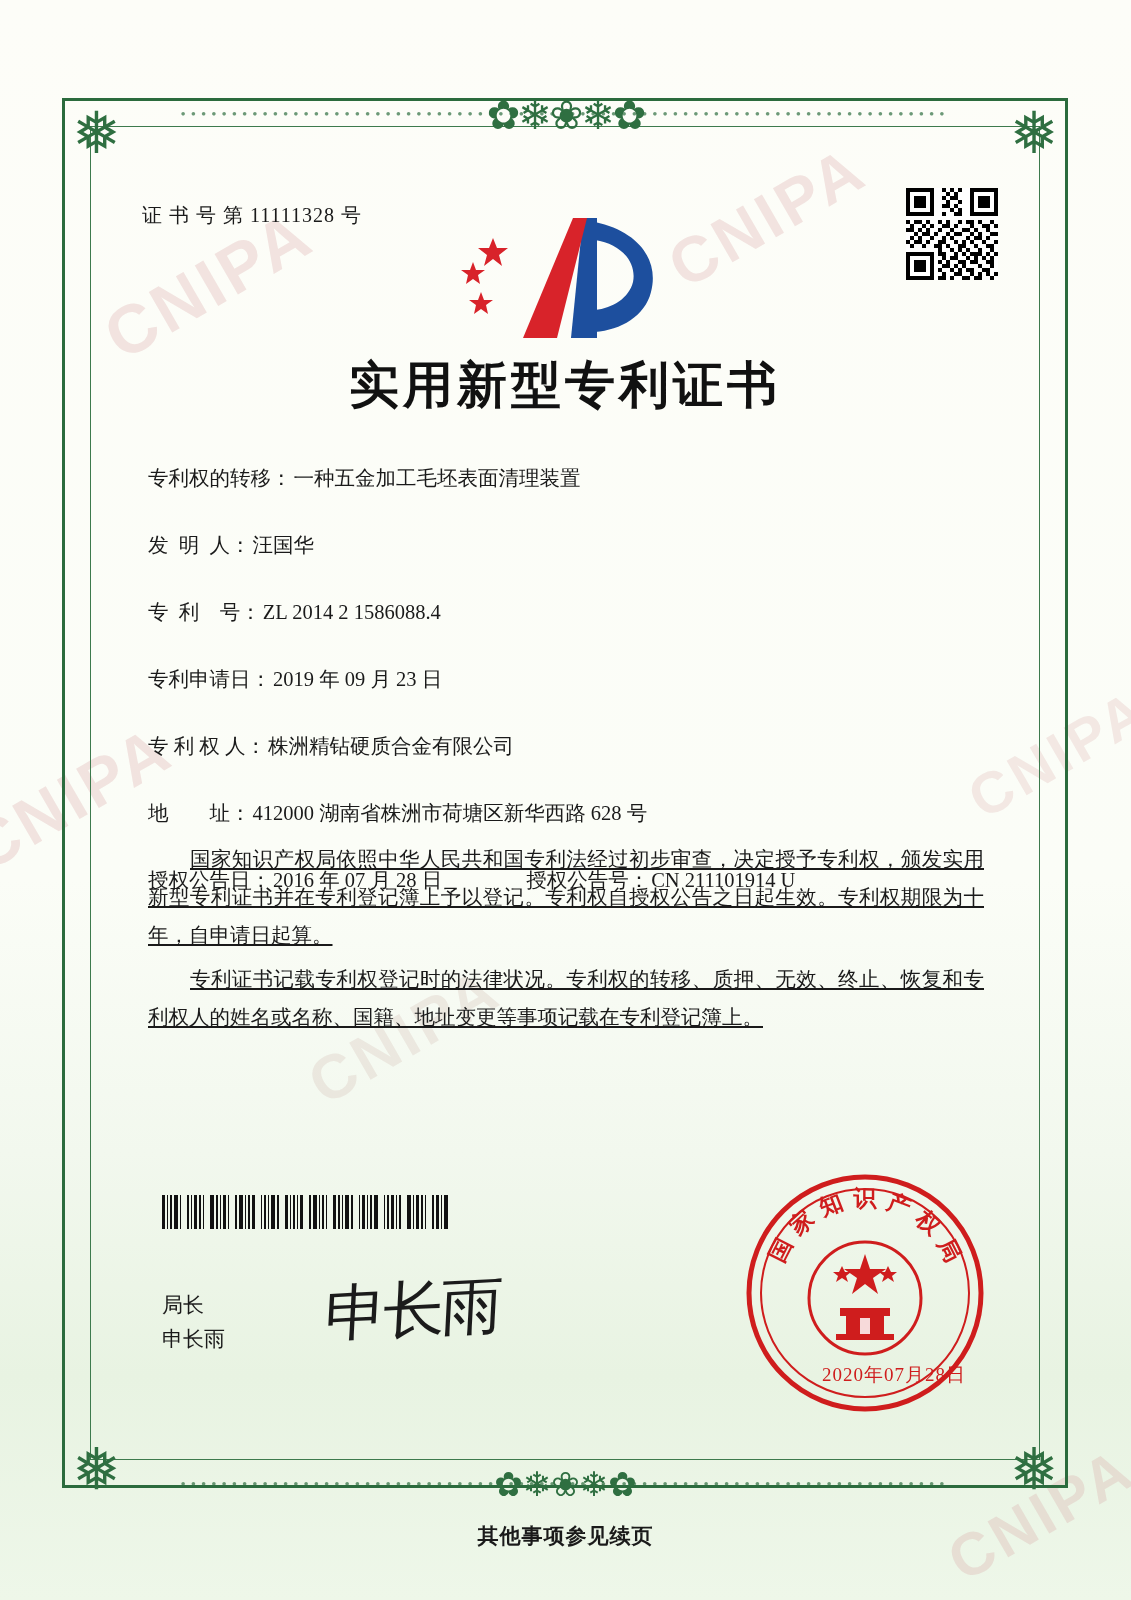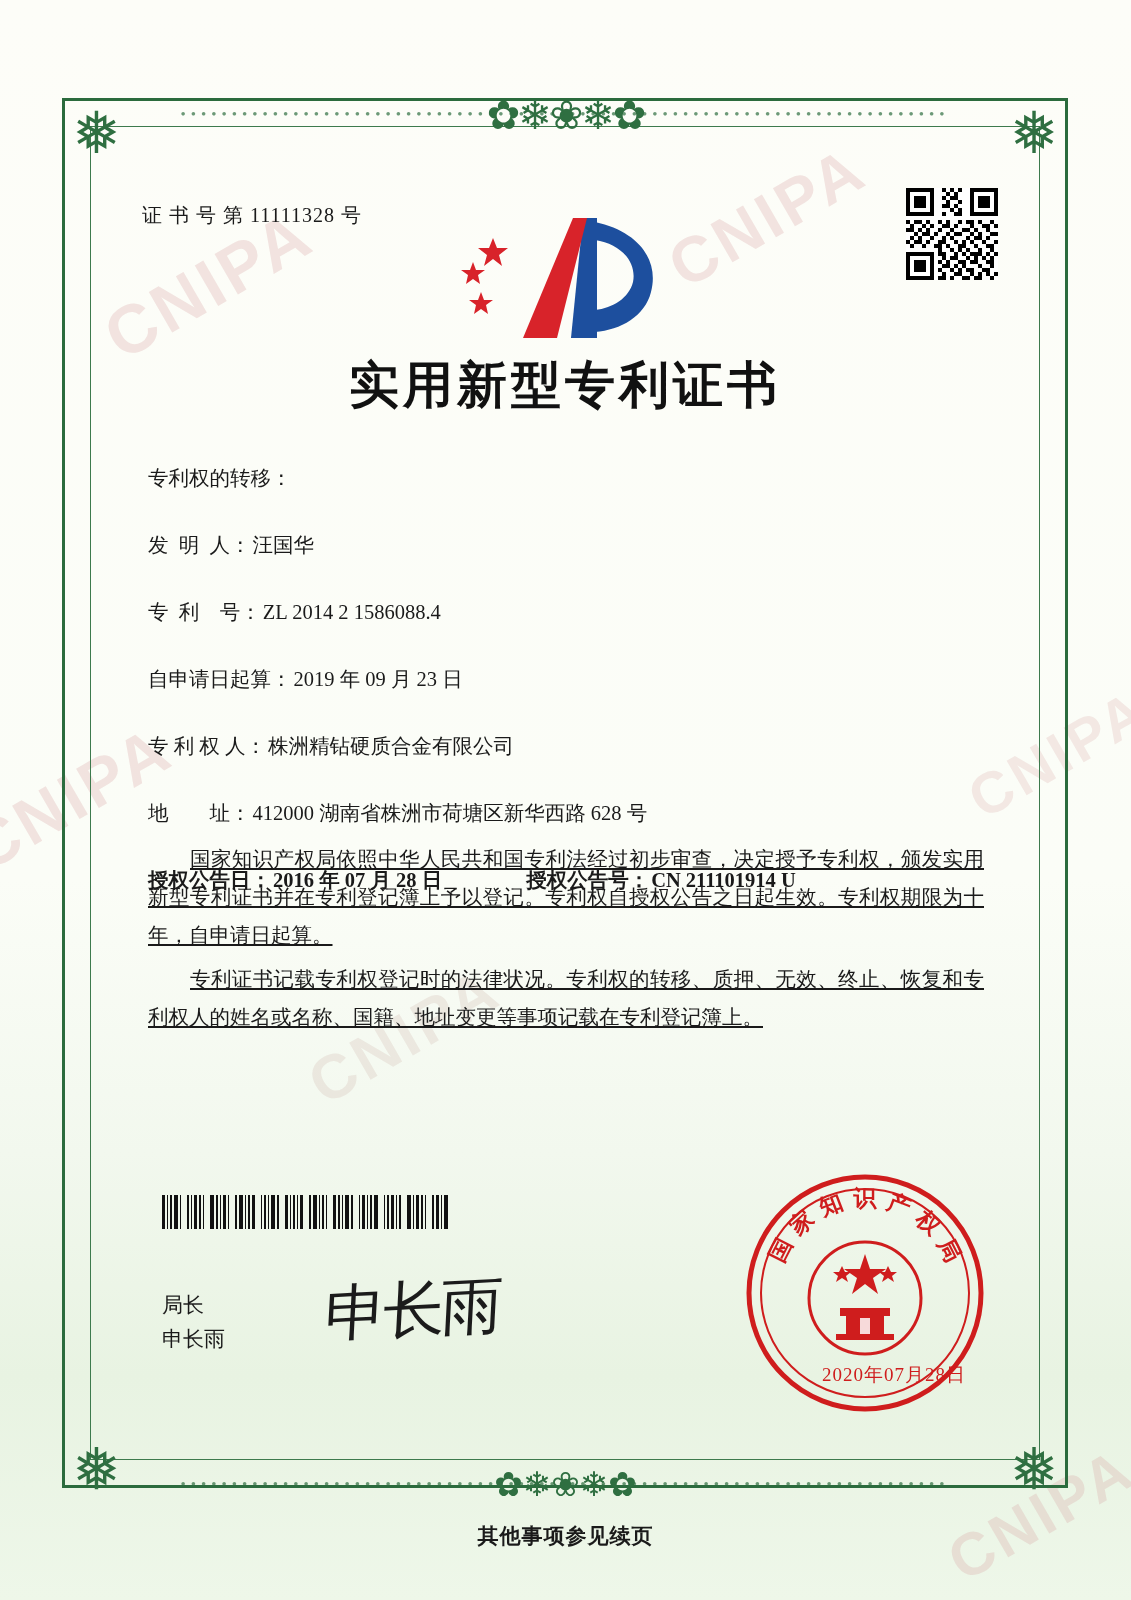--- a/index.html
+++ b/index.html
@@ -149,21 +149,21 @@
     align-items: baseline;
     margin-bottom: 39px;
   }
   .field-label {
     white-space: pre;
     flex: 0 0 auto;
   }
   .field-value {
     margin-left: 2px;
   }
-  .field-row.pair { margin-bottom: 0; font-weight: bold; }
+  .field-row.pair { margin-bottom: 0; }
   .field-spacer { width: 84px; flex: 0 0 auto; }
 
   .paras {
     position: absolute;
     left: 58px; top: 700px;
     width: 836px;
     font-size: 20.5px;
     line-height: 38px;
     text-align: justify;
   }
@@ -421,34 +421,35 @@
         </g>
       </svg>
     </div>
 
     <div class="title">实用新型专利证书</div>
 
     <div class="fields">
 
       <div class="field-row">
         <span class="field-label">专利权的转移：</span>
+        <span class="field-value">一种五金加工毛坯表面清理装置</span>
       </div>
 
       <div class="field-row">
         <span class="field-label">发  明  人：</span>
         <span class="field-value">汪国华</span>
       </div>
 
       <div class="field-row">
         <span class="field-label">专  利    号：</span>
         <span class="field-value">ZL 2014 2 1586088.4</span>
       </div>
 
       <div class="field-row">
-        <span class="field-label">自申请日起算：</span>
+        <span class="field-label">专利申请日：</span>
         <span class="field-value">2019 年 09 月 23 日</span>
       </div>
 
       <div class="field-row">
         <span class="field-label">专 利 权 人：</span>
         <span class="field-value">株洲精钻硬质合金有限公司</span>
       </div>
 
       <div class="field-row">
         <span class="field-label">地        址：</span>

